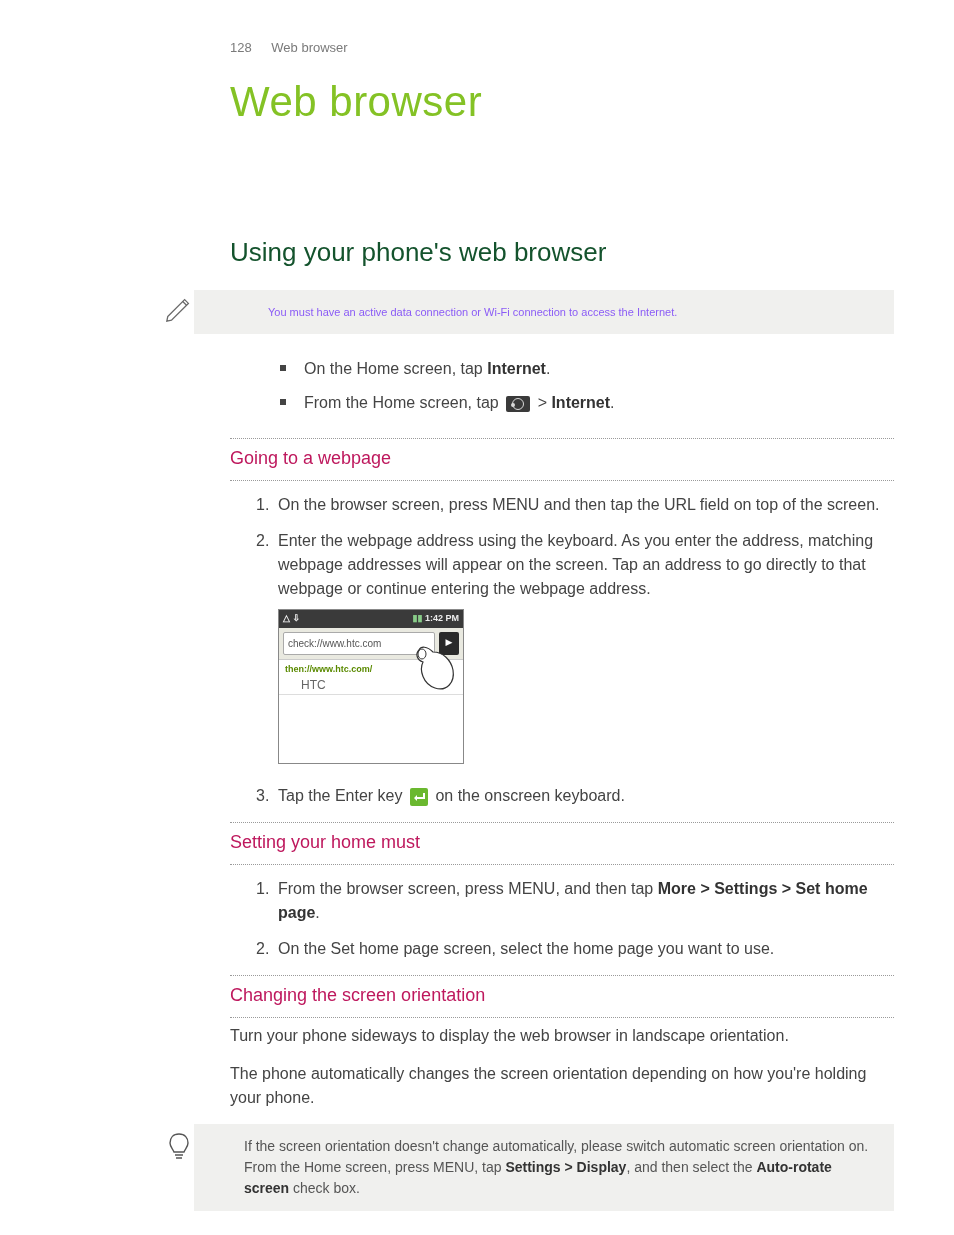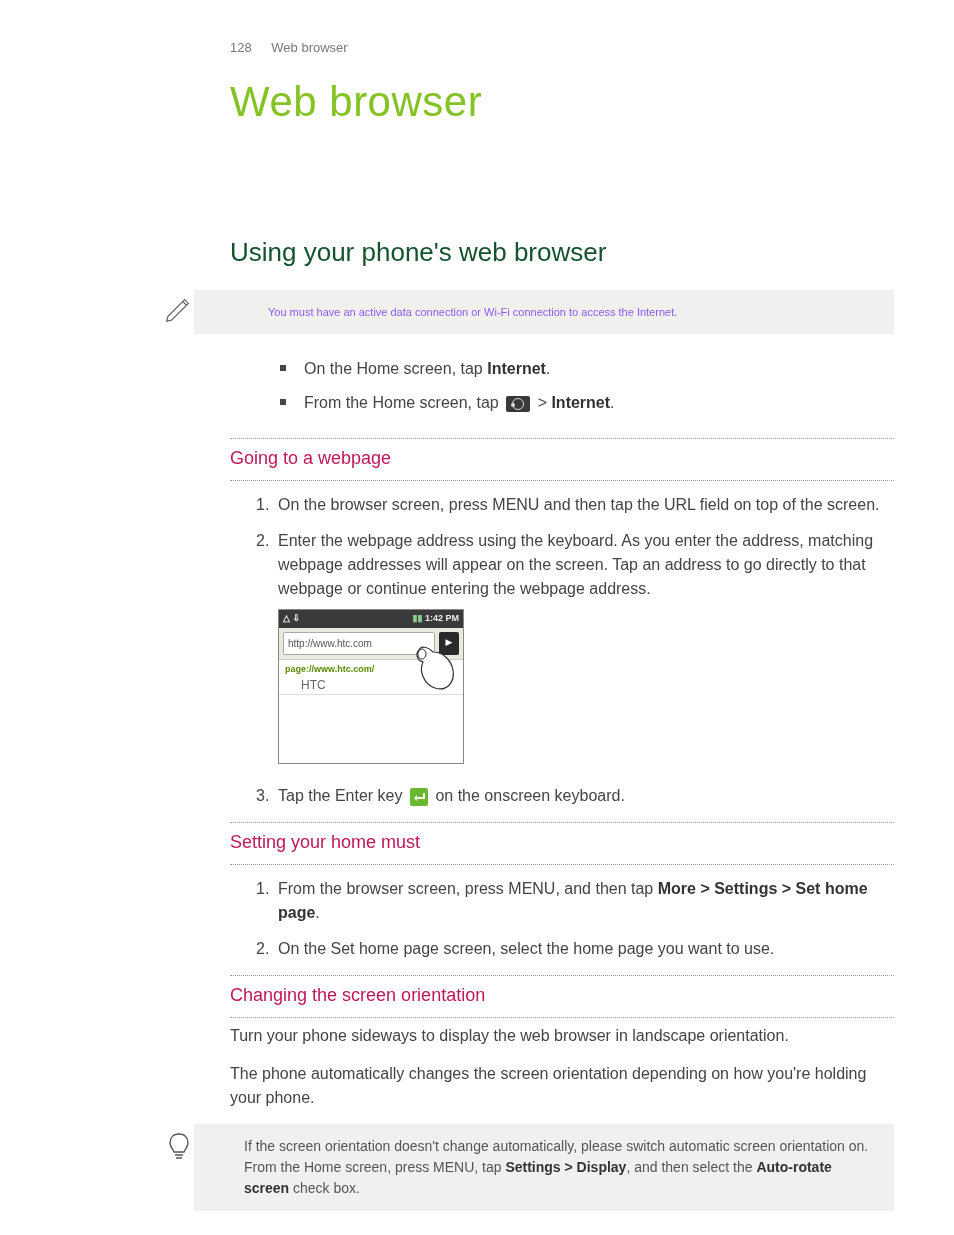--- a/index.html
+++ b/index.html
@@ -264,25 +264,25 @@
     <ol class="steps">
       <li>On the browser screen, press MENU and then tap the URL field on top of the screen.</li>
       <li>
         <span>Enter the webpage address using the keyboard. As you enter the address, matching webpage addresses will appear on the screen. Tap an address to go directly to that webpage or continue entering the webpage address.</span>
         <div class="phone-mock">
           <div class="pm-status">
             <span>△ ⇩</span>
             <span><span style="color:#8c8">▮▮</span> <span>1:42 PM</span></span>
           </div>
           <div class="pm-url-row">
-            <div class="pm-url-input">http://www.htc.com</div>
+            <div class="pm-url-input">check://www.htc.com</div>
             <div class="pm-go">▶</div>
           </div>
           <div class="pm-suggest">
-            <div class="url">page://www.htc.com/</div>
+            <div class="url">then://www.htc.com/</div>
             <div class="lbl">HTC</div>
             <svg class="finger" viewBox="0 0 48 60">
               <path d="M10 8 C 6 12, 8 18, 14 20 C 10 28, 14 42, 26 46 C 38 50, 46 40, 44 28 C 42 18, 34 10, 24 10 C 18 4, 12 4, 10 8 Z" fill="#fff" stroke="#333" stroke-width="1.2"></path>
               <ellipse cx="13" cy="12" rx="4" ry="5" fill="none" stroke="#333" stroke-width="1"></ellipse>
             </svg>
           </div>
           <div class="pm-area"></div>
         </div>
       </li>
       <li>

